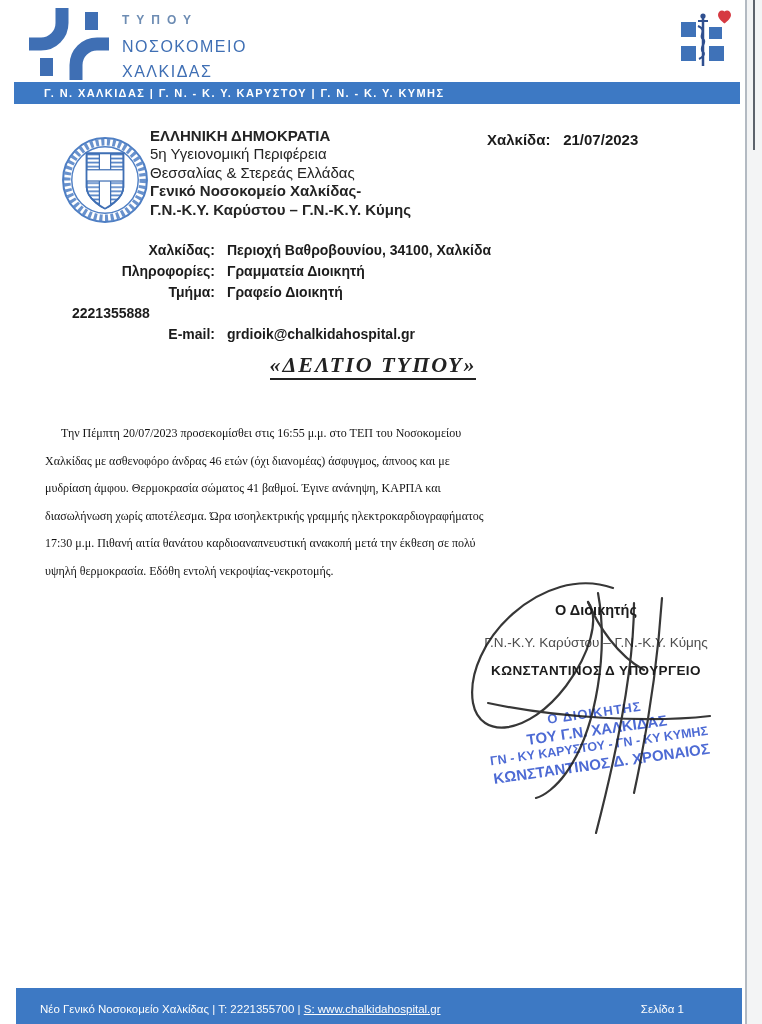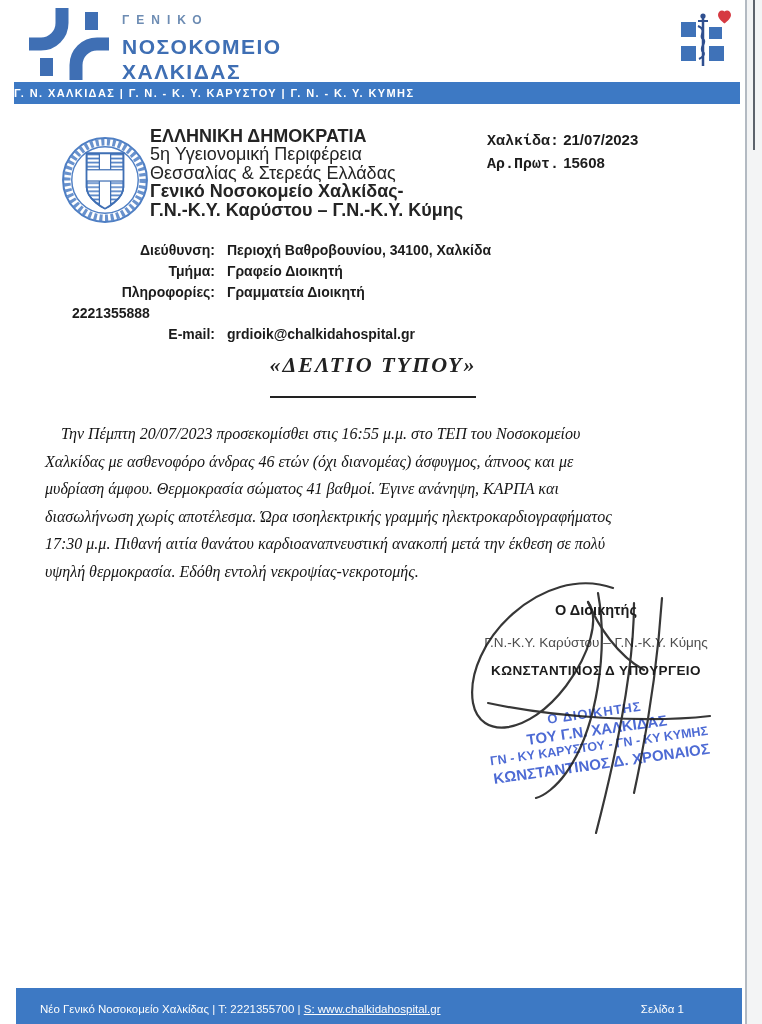--- a/index.html
+++ b/index.html
@@ -6,47 +6,47 @@
   html,body { background:#e8e9ea; }
   .page {
     position:relative; width:762px; height:1024px; background:#ffffff;
     font-family:"Liberation Sans", sans-serif; overflow:hidden; margin:0 auto;
     color:#1c1c1c;
   }
   
   .logo-mark { position:absolute; left:28px; top:8px; }
   .logo-text { position:absolute; left:122px; top:13px; }
   .logo-text .l1 { font-size:12px; font-weight:bold; letter-spacing:7px; color:#6d8cb3; margin-bottom:7px; }
-  .logo-text .l2, .logo-text .l3 { font-size:21px; font-weight:bold; color:#3f6fb4; letter-spacing:1.5px; line-height:25px; }
+  .logo-text .l2, .logo-text .l3 { font-size:16px; font-weight:normal; color:#3f6fb4; letter-spacing:1.5px; line-height:25px; }
   .corner-icon { position:absolute; left:676px; top:8px; }
   .banner {
     position:absolute; left:14px; top:82px; width:726px; height:22px;
     background:#3d79c4; color:#fff; font-size:11px; font-weight:bold;
-    letter-spacing:1.4px; line-height:22px; 
+    letter-spacing:1.4px; line-height:22px; padding-left:30px;
   }
   
   .emblem { position:absolute; left:60px; top:136px; }
-  .ministry { position:absolute; left:150px; top:127px; font-size:18px; line-height:18.4px; color:#242424; }
+  .ministry { position:absolute; left:150px; top:127px; font-size:15px; line-height:18.4px; color:#242424; }
   .ministry .b { font-weight:bold; }
   .dateblock { position:absolute; left:487px; top:129px; font-size:15px; font-weight:bold; line-height:21px; }
-  .dateblock .lbl { display:inline-block; min-width:72px;font-family:Liberation Mono, monospace; }
+  .dateblock .lbl { display:inline-block; min-width:72px; }
   .contact { position:absolute; left:60px; top:240px; font-size:14px; font-weight:bold; line-height:21px; }
   .contact .row { display:flex; }
   .contact .lbl { width:155px; text-align:right; }
   .contact .val { margin-left:12px; }
   
   .pr-title { position:absolute; left:0; top:352px; width:746px; text-align:center; }
   .pr-title span {
     font-family:"Liberation Serif", serif; font-style:italic; font-weight:bold;
-    font-size:22px; letter-spacing:2px; border-bottom:2px solid #222; padding-bottom:19px; color:#222;
+    font-size:22px; letter-spacing:2px; border-bottom:2px solid #222; padding-bottom:1px; color:#222;
   }
   .pr-body {
     position:absolute; left:45px; top:420px; width:700px;
-    font-family:"Liberation Serif", serif; font-style:italic;
-    font-size:16px; line-height:27.5px; color:#141414;
+    font-family:"Liberation Serif", serif; 
+    font-size:12px; line-height:27.5px; color:#141414;
   }
   .pr-body .ln { white-space:nowrap; }
   .pr-body .ln.indent { padding-left:16px; }
   
   .sigblock { position:absolute; left:450px; top:602px; width:292px; text-align:center; }
   .sigblock .s1 { font-size:14.5px; font-weight:bold; margin-bottom:17px; }
   .sigblock .s2 { font-size:14.5px; font-weight:bold; margin-bottom:4px; }
   .sigblock .s3 { font-size:13.5px; color:#4c4c4c; margin-bottom:13px; }
   .sigblock .s4 { font-size:13.5px; font-weight:bold; letter-spacing:.4px; }
   .stamp {
@@ -81,21 +81,21 @@
       <g stroke="#3f6fb4" stroke-width="13" fill="none">
         <path d="M33 0 L33 15 A21 21 0 0 1 12 36 L0 36"></path>
         <path d="M47 72 L47 57 A21 21 0 0 1 68 36 L80 36"></path>
       </g>
       <rect x="56" y="4" width="13" height="18" fill="#3f6fb4"></rect>
       <rect x="11" y="50" width="13" height="18" fill="#3f6fb4"></rect>
     </svg>
   </div>
 
   <div class="logo-text">
-    <div class="l1">ΓΕΝΙΚΟ</div>
+    <div class="l1">ΤΥΠΟΥ</div>
     <div class="l2">ΝΟΣΟΚΟΜΕΙΟ</div>
     <div class="l3">ΧΑΛΚΙΔΑΣ</div>
   </div>
 
   <div class="corner-icon">
     <svg width="58" height="64" viewBox="0 0 58 64">
       <rect x="5" y="14" width="15" height="15" fill="#3f72b8"></rect>
       <rect x="33" y="19" width="13" height="12" fill="#3f72b8"></rect>
       <rect x="5" y="38" width="15" height="15" fill="#3f72b8"></rect>
       <rect x="33" y="38" width="15" height="15" fill="#3f72b8"></rect>
@@ -140,38 +140,34 @@
     <div>Θεσσαλίας &amp; Στερεάς Ελλάδας</div>
     <div class="b">Γενικό Νοσοκομείο Χαλκίδας-</div>
     <div class="b">Γ.Ν.-Κ.Υ. Καρύστου – Γ.Ν.-Κ.Υ. Κύμης</div>
   </div>
 
   <div class="dateblock">
     <div>
       <span class="lbl">Χαλκίδα:</span>
       <span>21/07/2023</span>
     </div>
-    <div>
-      <span class="lbl">Αρ.Πρωτ.</span>
-      <span>15608</span>
-    </div>
   </div>
 
   <div class="contact">
     <div class="row">
-      <span class="lbl">Διεύθυνση:</span>
+      <span class="lbl">Χαλκίδας:</span>
       <span class="val">Περιοχή Βαθροβουνίου, 34100, Χαλκίδα</span>
+    </div>
+    <div class="row">
+      <span class="lbl">Πληροφορίες:</span>
+      <span class="val">Γραμματεία Διοικητή</span>
     </div>
     <div class="row">
       <span class="lbl">Τμήμα:</span>
       <span class="val">Γραφείο Διοικητή</span>
-    </div>
-    <div class="row">
-      <span class="lbl">Πληροφορίες:</span>
-      <span class="val">Γραμματεία Διοικητή</span>
     </div>
     <div class="row">
       <span class="val">2221355888</span>
     </div>
     <div class="row">
       <span class="lbl">E-mail:</span>
       <span class="val">grdioik@chalkidahospital.gr</span>
     </div>
   </div>
 

